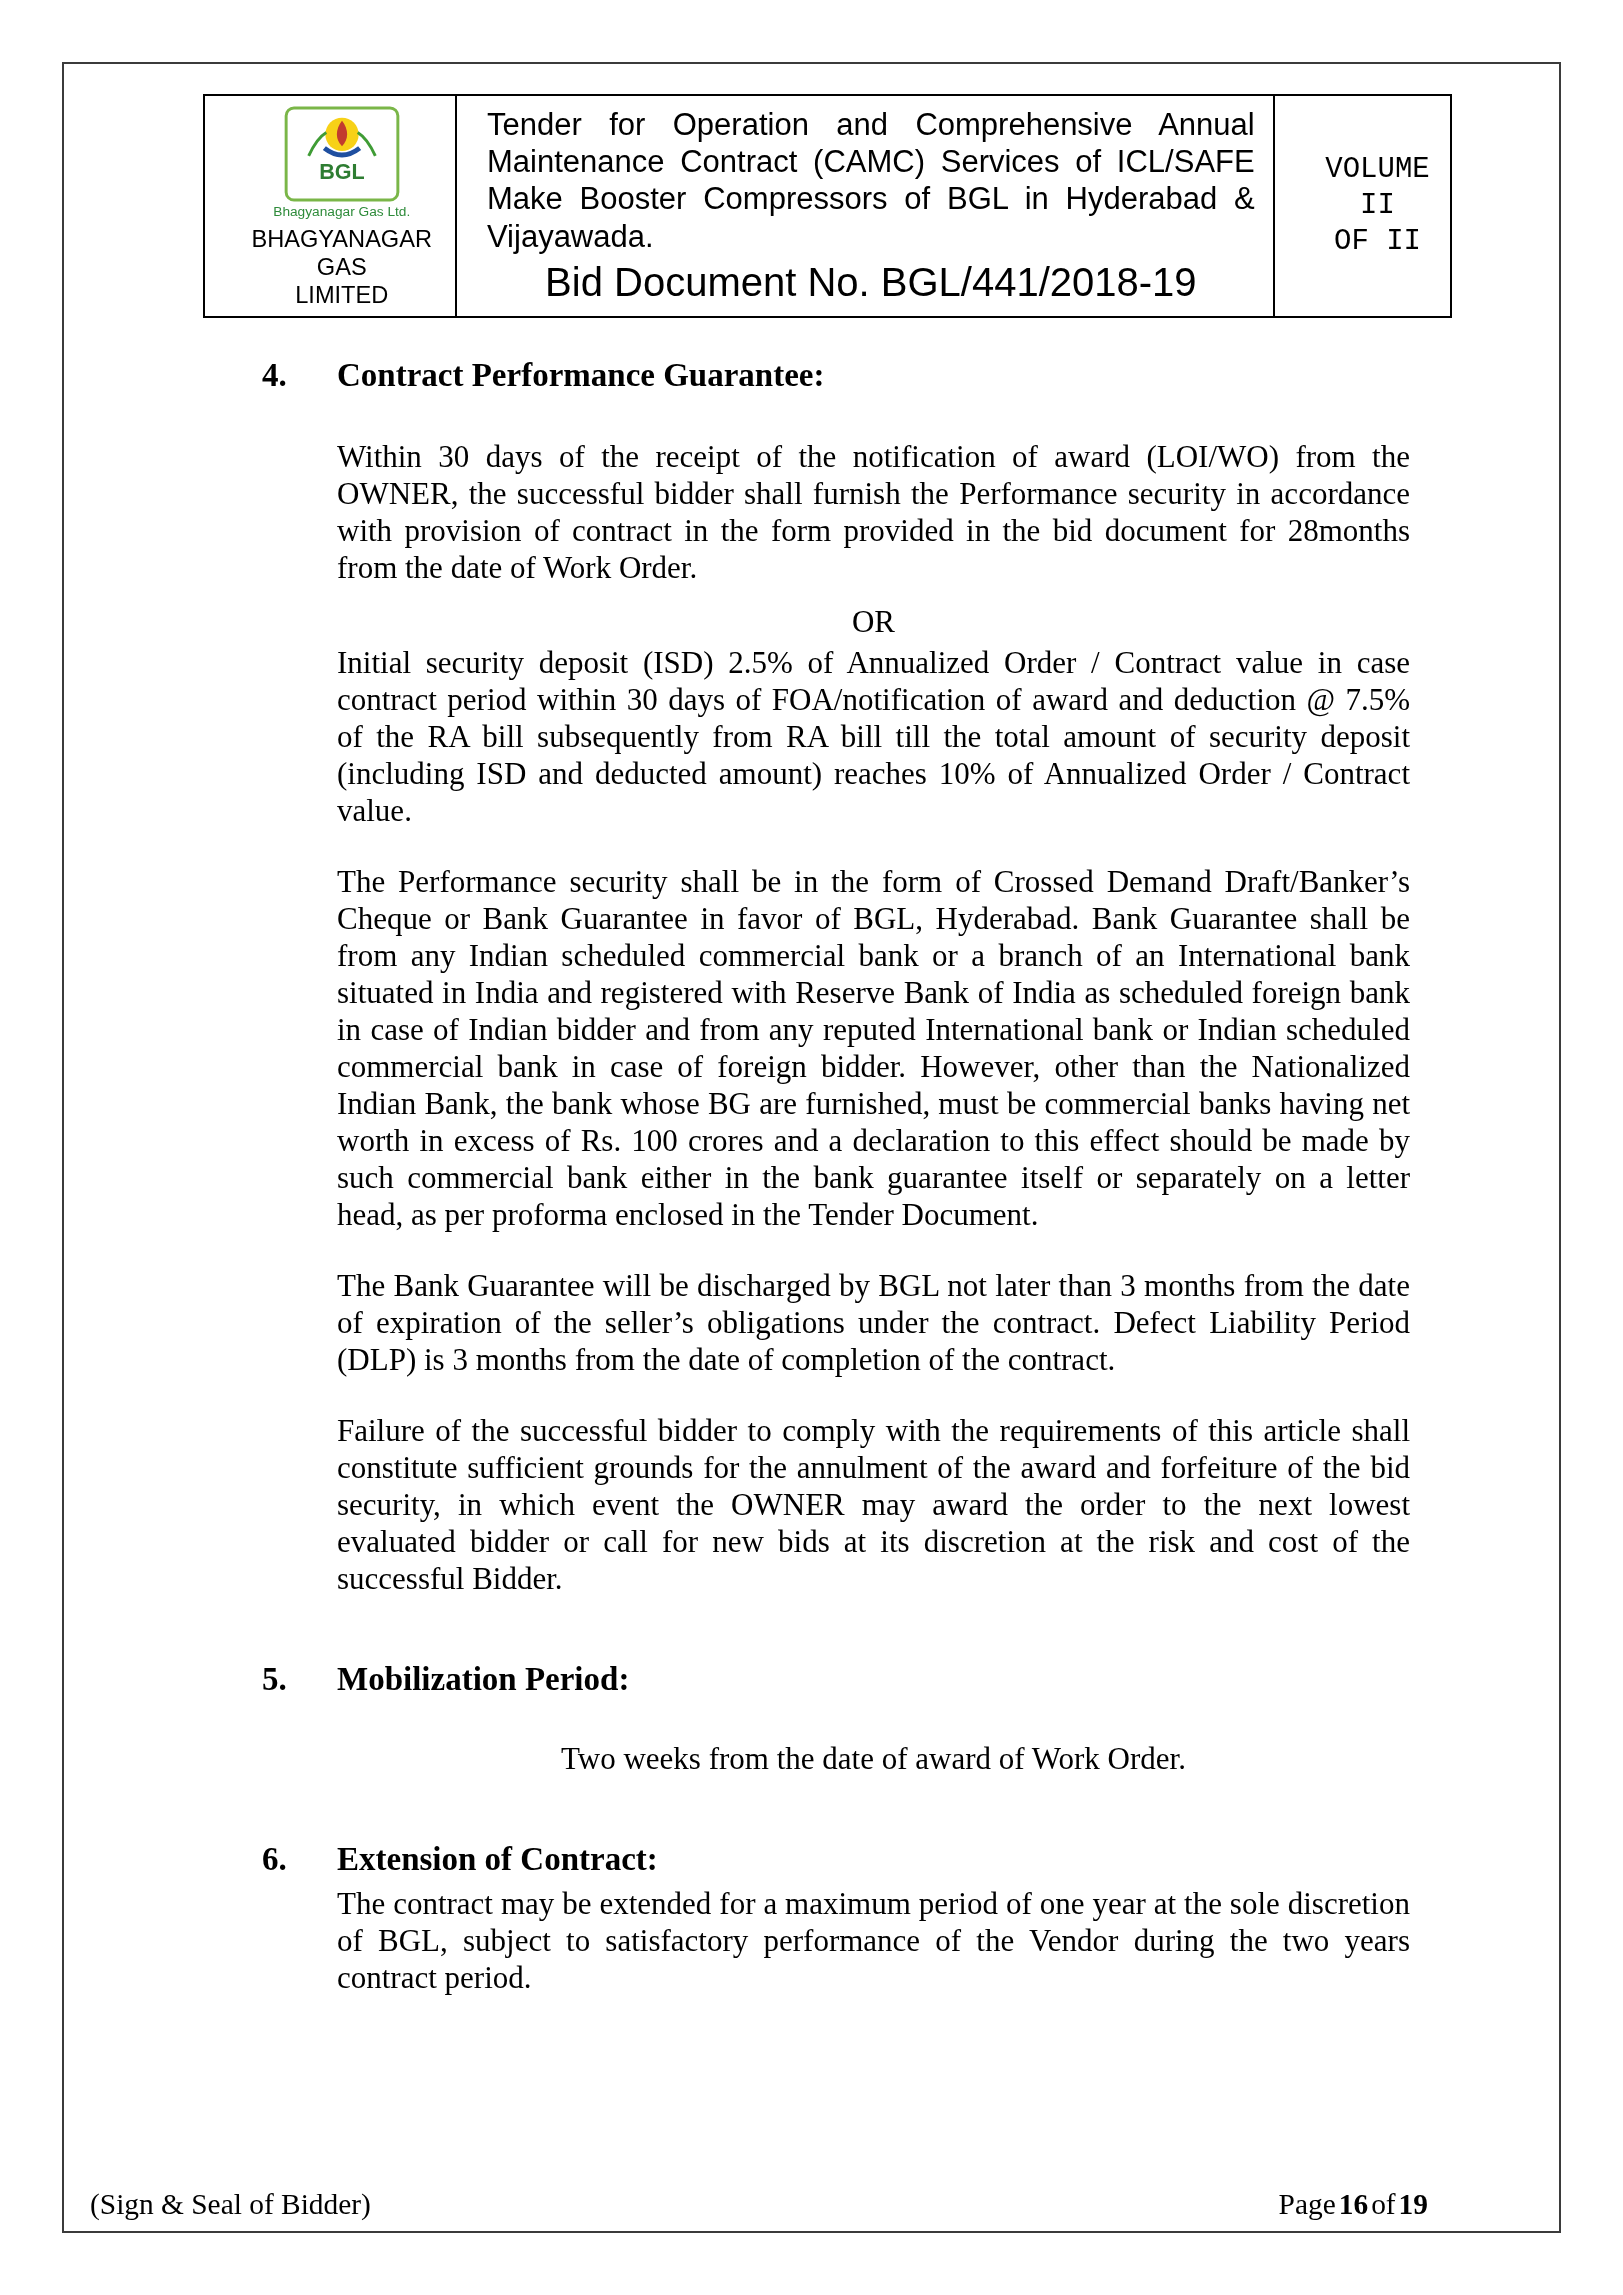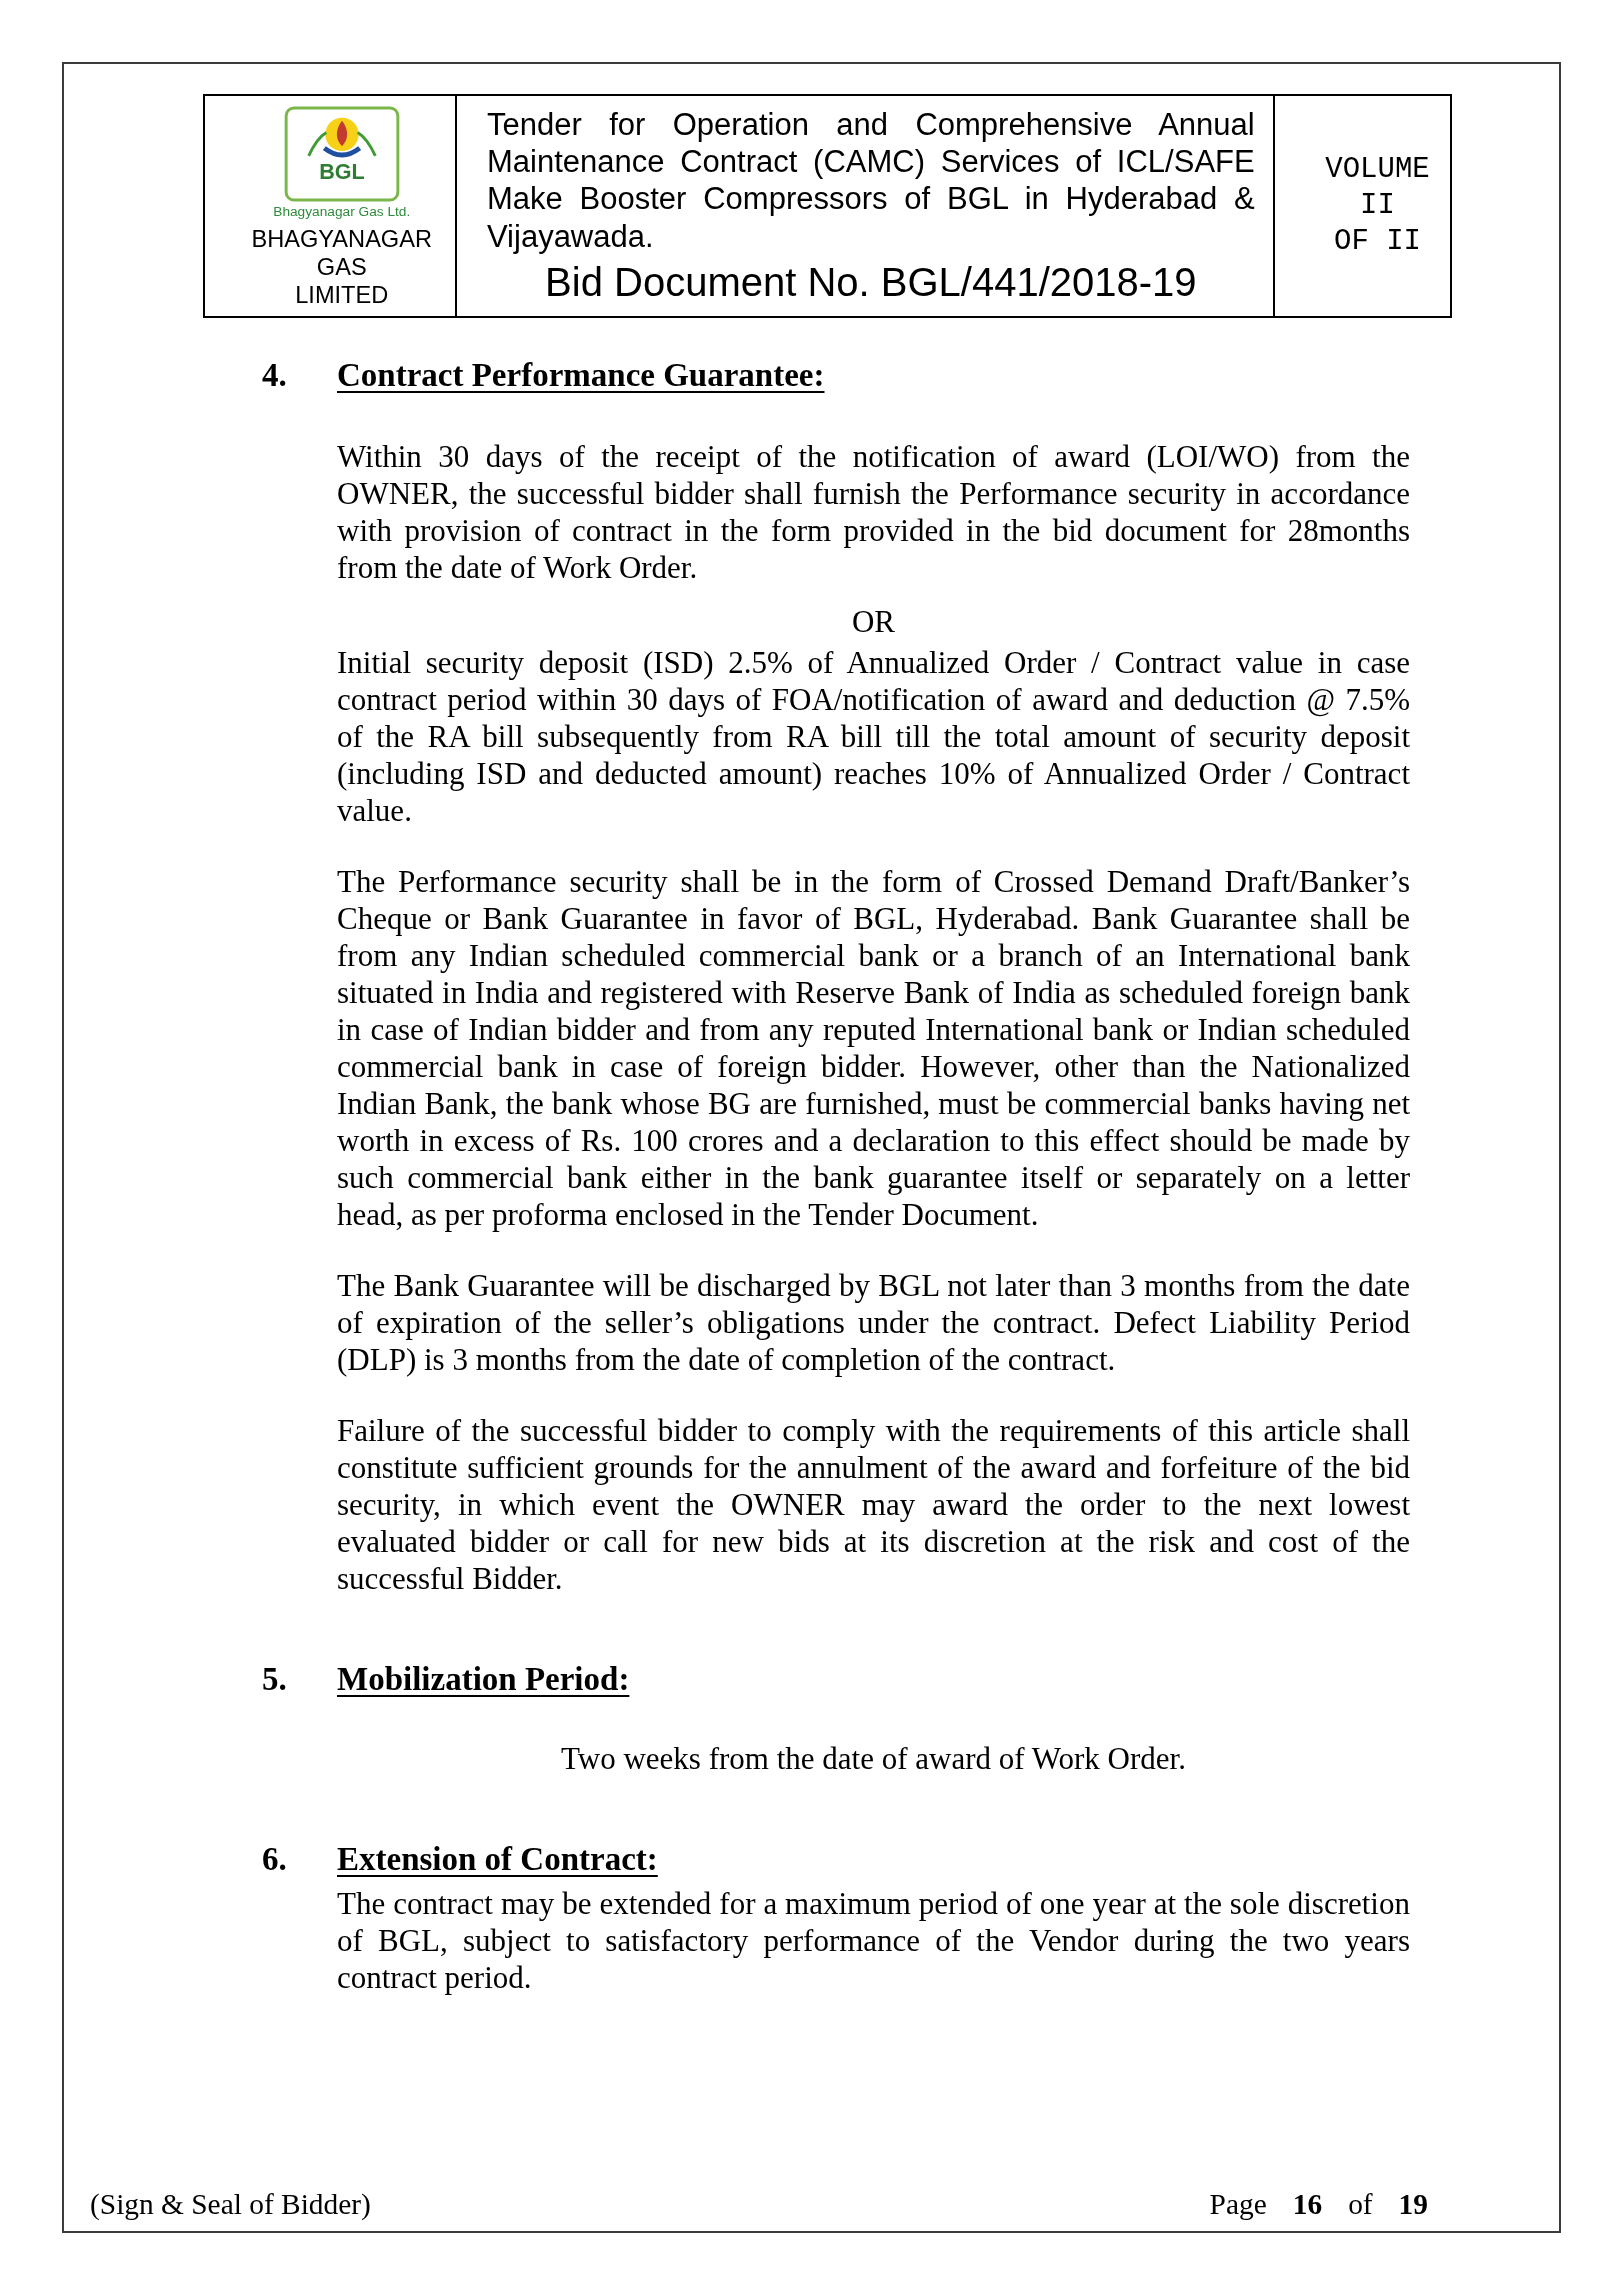--- a/index.html
+++ b/index.html
@@ -35,41 +35,41 @@
   .title-text { font-size:31px; line-height:1.2; text-align:justify; }
   .bid-no { font-size:40px; text-align:center; margin-top:5.2px; }
 
   
   .content { margin:38px 149px 0 198px; }
   .sec-row {
     display:flex; align-items:baseline;
     font-weight:bold; font-size:33px; line-height:1.2;
   }
   .sec-num { width:75px; flex:none; }
-  .sec-title { text-decoration:underline; text-decoration-thickness:2px; text-underline-offset:4.6px;text-align:center; }
+  .sec-title { text-decoration-thickness:2px; text-underline-offset:4.6px;text-align:center; }
   .gap-top { margin-top:63px; }
 
   .content p {
     margin-left:75px; text-align:justify;
     font-size:31px; line-height:37px; margin-top:34px;
   }
   .content p.first    { margin-top:42px; }
   .content p.or       { margin-top:17px; text-align:center; }
   .content p.after-or { margin-top:3.9px; }
   .content p.tight    { margin-top:21px; }
   .content p.no-gap   { margin-top:5.2px; }
   .content p.single   { margin-top:41px; text-align:center; }
 
   
   .footer {
     position:absolute; left:26px; right:131px; bottom:10.5px;
     display:flex; justify-content:space-between; align-items:baseline;
     font-size:29.4px;
   }
-  .page-info { display:inline-flex; gap:26px; }
+  .page-info { display:inline-flex; gap:3px; }
   .page-info b { font-weight:bold; }
 </style>
 </head>
 <body>
 
 <div class="page">
   <div class="frame">
 
     <table class="header-table">
       <tbody>

